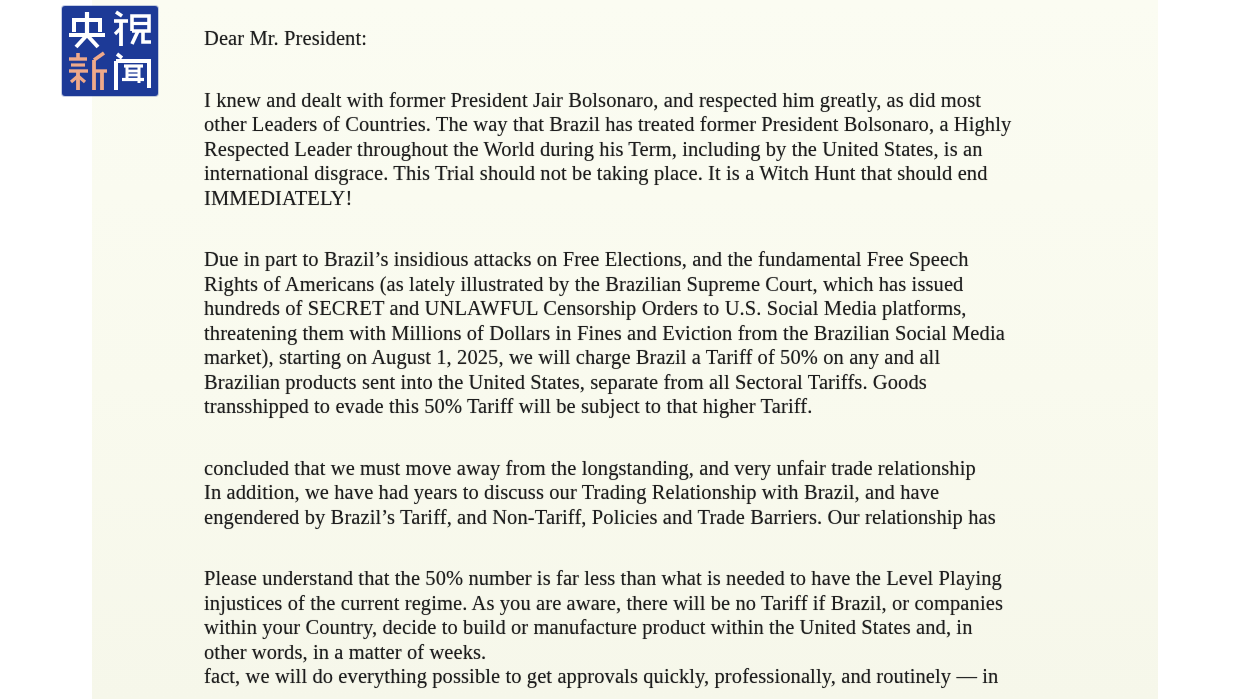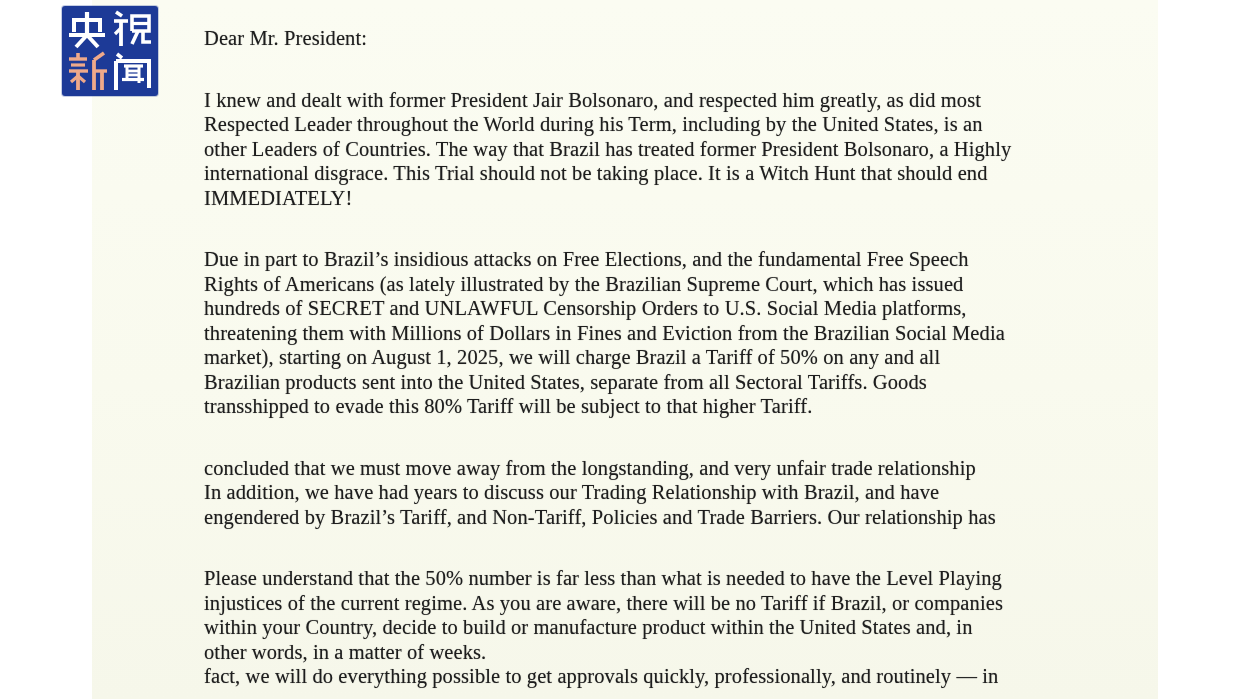--- a/index.html
+++ b/index.html
@@ -62,33 +62,33 @@
 </head>
 <body>
 
 <div class="stage">
 
   <div class="doc-page">
     <div class="letter">
       <div class="salutation line">Dear Mr. President:</div>
       <div class="paragraph">
           <div class="line">I knew and dealt with former President Jair Bolsonaro, and respected him greatly, as did most</div>
+          <div class="line">other Leaders of Countries. The way that Brazil has treated former President Bolsonaro, a Highly</div>
           <div class="line">Respected Leader throughout the World during his Term, including by the United States, is an</div>
-          <div class="line">other Leaders of Countries. The way that Brazil has treated former President Bolsonaro, a Highly</div>
           <div class="line">international disgrace. This Trial should not be taking place. It is a Witch Hunt that should end</div>
           <div class="line">IMMEDIATELY!</div>
         </div>
       <div class="paragraph">
           <div class="line">Due in part to Brazil’s insidious attacks on Free Elections, and the fundamental Free Speech</div>
           <div class="line">Rights of Americans (as lately illustrated by the Brazilian Supreme Court, which has issued</div>
           <div class="line">hundreds of SECRET and UNLAWFUL Censorship Orders to U.S. Social Media platforms,</div>
           <div class="line">threatening them with Millions of Dollars in Fines and Eviction from the Brazilian Social Media</div>
           <div class="line">market), starting on August 1, 2025, we will charge Brazil a Tariff of 50% on any and all</div>
           <div class="line">Brazilian products sent into the United States, separate from all Sectoral Tariffs. Goods</div>
-          <div class="line">transshipped to evade this 80% Tariff will be subject to that higher Tariff.</div>
+          <div class="line">transshipped to evade this 50% Tariff will be subject to that higher Tariff.</div>
         </div>
       <div class="paragraph">
           <div class="line">concluded that we must move away from the longstanding, and very unfair trade relationship</div>
           <div class="line">In addition, we have had years to discuss our Trading Relationship with Brazil, and have</div>
           <div class="line">engendered by Brazil’s Tariff, and Non-Tariff, Policies and Trade Barriers. Our relationship has</div>
         </div>
       <div class="paragraph">
           <div class="line">Please understand that the 50% number is far less than what is needed to have the Level Playing</div>
           <div class="line">injustices of the current regime. As you are aware, there will be no Tariff if Brazil, or companies</div>
           <div class="line">within your Country, decide to build or manufacture product within the United States and, in</div>

